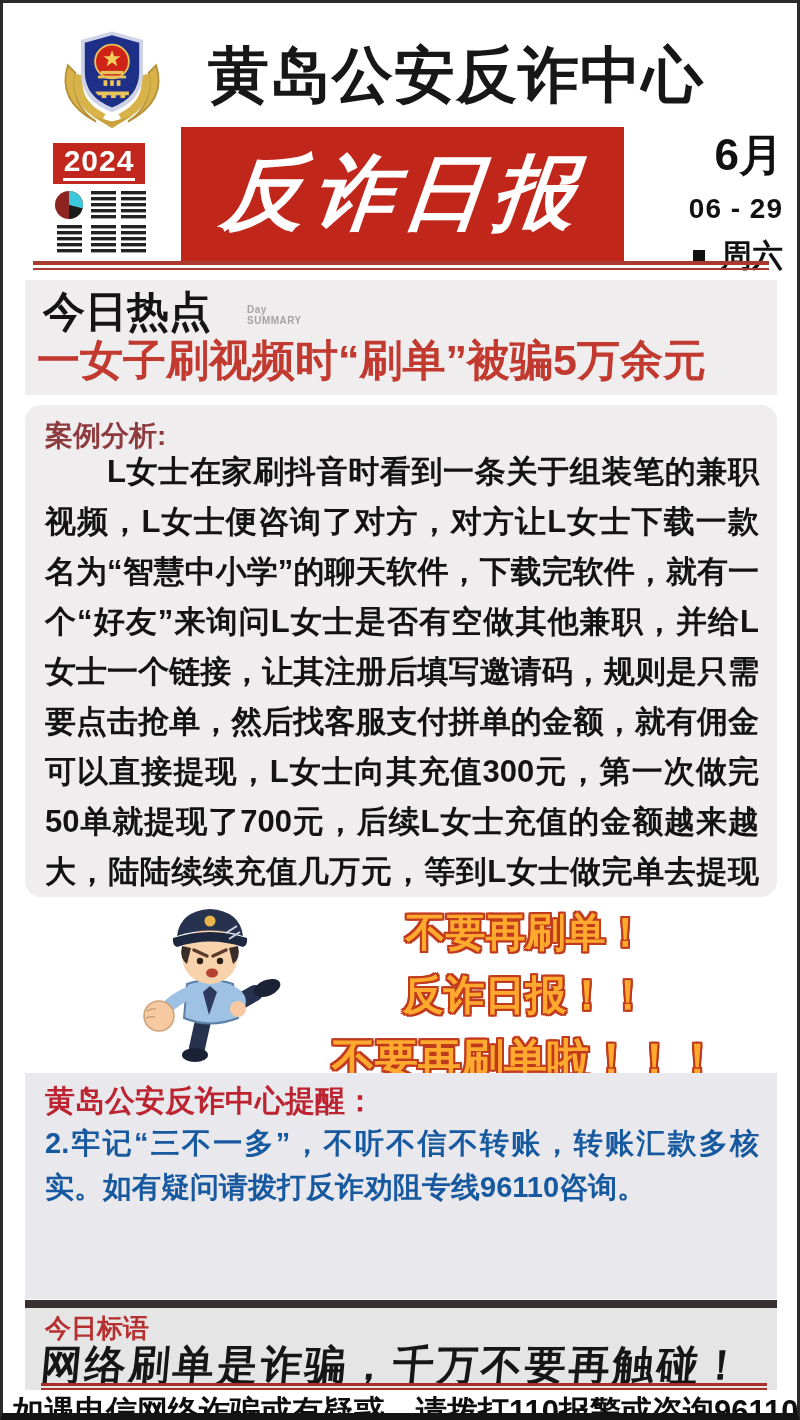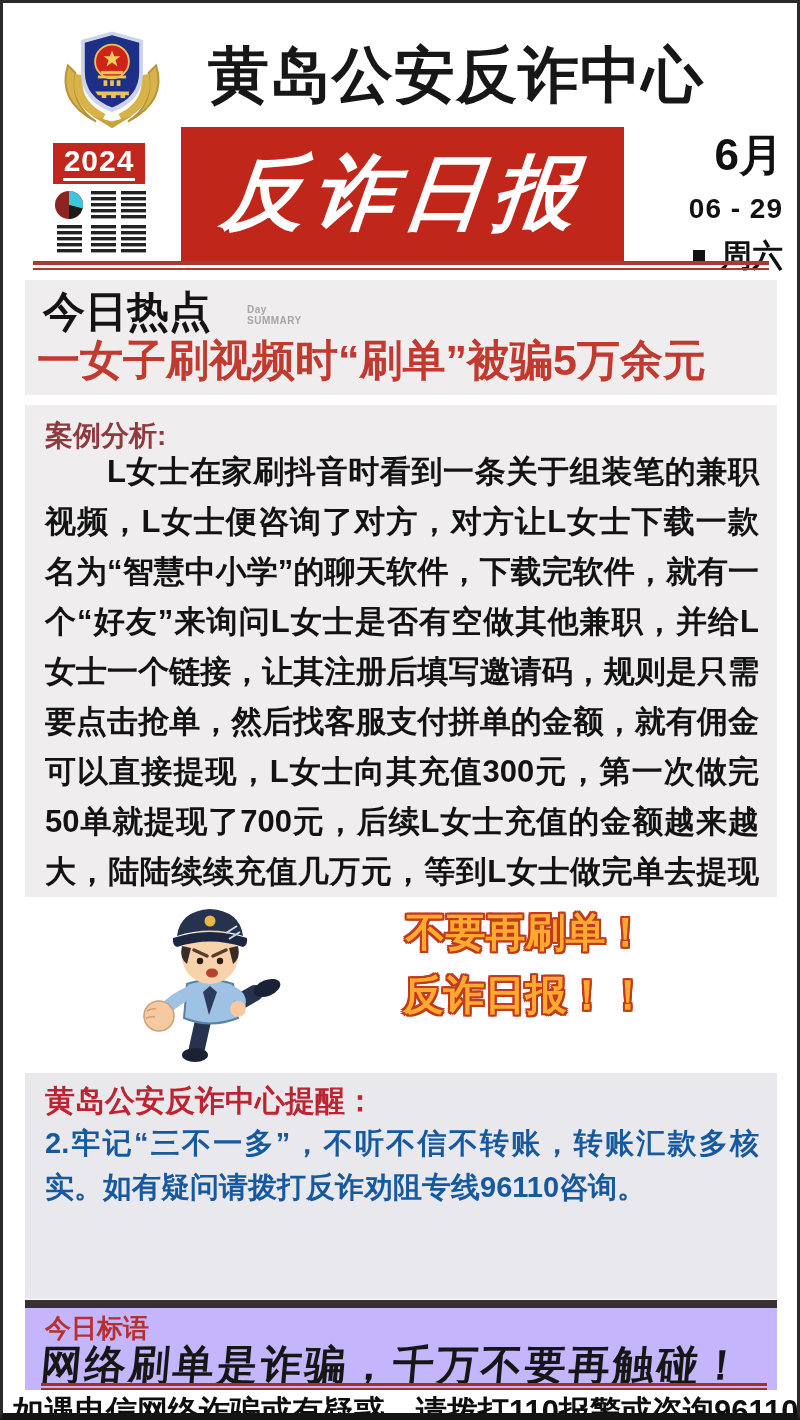--- a/index.html
+++ b/index.html
@@ -27,42 +27,42 @@
   .red-rule-a{position:absolute;left:30px;top:258px;width:736px;height:4px;background:#a93a30;}
   .red-rule-b{position:absolute;left:30px;top:265px;width:736px;height:2px;background:#a93a30;}
   
   .graybox{position:absolute;left:22px;width:752px;background:#efedee;overflow:hidden;}
   .hot{top:277px;height:115px;}
   .hot-title{position:absolute;left:18px;top:4px;font-size:42px;font-weight:900;color:#141414;}
   .hot-en{position:absolute;left:222px;top:24px;font-size:10px;font-weight:bold;color:#a7a4a4;
           line-height:11px;letter-spacing:.5px;}
   .hot-headline{position:absolute;left:12px;top:52px;width:732px;font-size:43px;font-weight:900;
                 color:#c23a2f;white-space:nowrap;}
-  .case{top:402px;height:492px;}
+  .case{top:402px;height:492px;border-radius:16px;}
   .case-label{position:absolute;left:20px;top:12px;font-size:28px;font-weight:900;color:#8e3b40;}
   .case-body{position:absolute;left:20px;top:42px;width:714px;font-size:31px;font-weight:bold;
              color:#131313;line-height:50px;text-indent:2em;text-align:justify;margin:0;}
   
   .police{position:absolute;left:112px;top:893px;}
   .warn-lines{position:absolute;left:300px;top:902px;width:445px;text-align:center;font-weight:900;}
   .warn-lines div{color:#ffa92e;
     text-shadow:-2px -2px 0 #c03a1d,2px -2px 0 #c03a1d,-2px 2px 0 #c03a1d,2px 2px 0 #c03a1d,
                  0 -2px 0 #c03a1d,0 2px 0 #c03a1d,-2px 0 0 #c03a1d,2px 0 0 #c03a1d;}
   .warn-l1{font-size:40px;}
   .warn-l2{font-size:41px;margin-top:8px;}
   .warn-l3{font-size:43px;margin-top:8px;}
   
   .remind{top:1070px;height:226px;background:#e9e8ec;}
   .remind-title{position:absolute;left:20px;top:8px;font-size:30px;font-weight:900;color:#bb2430;}
   .remind-points{position:absolute;left:20px;top:48px;width:714px;}
   .remind-points p{margin:0;font-size:29px;font-weight:900;color:#17599f;line-height:44px;text-align:justify;}
   .remind-points p + p{margin-top:4px;}
   
   .dark-divider{position:absolute;left:22px;top:1297px;width:752px;height:8px;background:#3a2f31;}
-  .slogan-box{top:1305px;height:82px;background:#c4b5fd;}
+  .slogan-box{top:1305px;height:82px;background:#e5e5e5;}
   .slogan-label{position:absolute;left:20px;top:3px;font-size:26px;font-weight:900;color:#b5302f;}
   .slogan-text{position:absolute;left:16px;top:30px;width:728px;font-size:41px;font-weight:900;
                color:#161616;letter-spacing:3px;transform:skewX(-5deg);white-space:nowrap;}
   .slogan-ul-a{position:absolute;left:16px;top:75px;width:726px;height:3px;background:#a93028;}
   .slogan-ul-b{position:absolute;left:16px;top:80px;width:726px;height:2px;background:#a93028;}
   
   .footer-line{position:absolute;left:10px;top:1388px;width:780px;font-size:31px;font-weight:900;
                color:#0e0e0e;white-space:nowrap;}
 </style>
 </head>
@@ -178,20 +178,21 @@
     <ellipse cx="97" cy="77" rx="6" ry="4.5" fill="#b5432f"></ellipse>
     <path d="M62 40 Q65 15 95 13 Q125 15 128 40 Q95 29 62 40 Z" fill="#27324e"></path>
     <path d="M58 42 Q95 30 132 42 Q133 49 128 51 Q95 40 62 51 Q57 49 58 42 Z" fill="#1d2740"></path>
     <circle cx="95" cy="25" r="5.5" fill="#e8b64c"></circle>
     <path d="M111 37 l11 -7 M114 43 l11 -7" stroke="#cfd6e4" stroke-width="2"></path>
   </svg>
 
   <div class="warn-lines">
     <div class="warn-l1">不要再刷单！</div>
     <div class="warn-l2">反诈日报！！</div>
+    <div class="warn-l3">不要再刷单啦！！！</div>
   </div>
 
   <div class="graybox remind">
     <div class="remind-title">黄岛公安反诈中心提醒：</div>
     <div class="remind-points">
       <p>2.牢记“三不一多”，不听不信不转账，转账汇款多核实。如有疑问请拨打反诈劝阻专线96110咨询。</p>
     </div>
   </div>
 
   <div class="dark-divider"></div>

